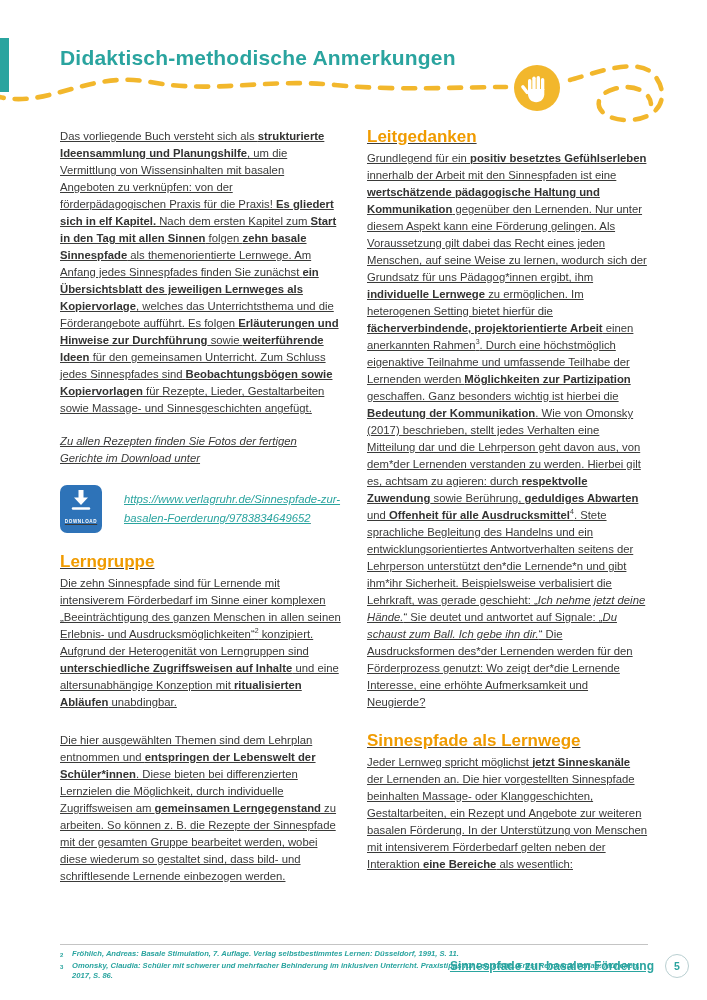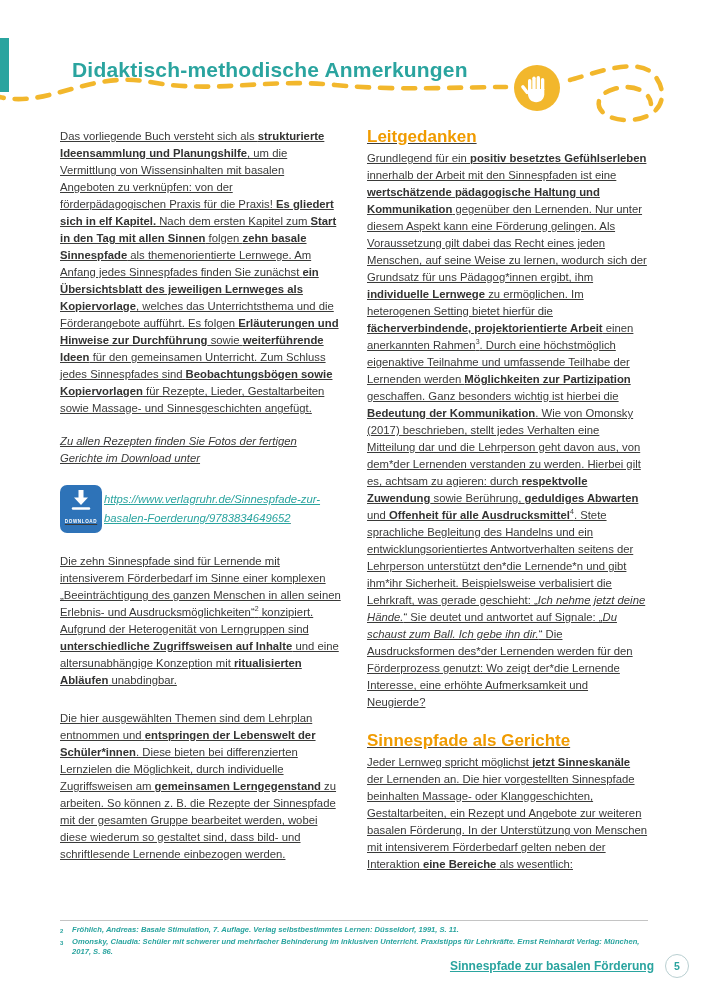--- a/index.html
+++ b/index.html
@@ -1,40 +1,40 @@
 <!DOCTYPE html>
 <html lang="de"><head>
 <meta charset="utf-8">
 <style>
   html,body{margin:0;padding:0;background:#e9e9e9;}
   .page{position:relative;width:707px;height:1000px;background:#ffffff;margin:0 auto;overflow:hidden;
         font-family:"Liberation Sans",sans-serif;color:#3a3a39;}
   
   .corner-accent{position:absolute;left:0;top:38px;width:9px;height:54px;background:#2aa49f;}
-  .page-title{position:absolute;left:60px;top:46px;margin:12px;font-size:21px;font-weight:bold;
+  .page-title{position:absolute;left:60px;top:46px;margin:0;font-size:21px;font-weight:bold;
               color:#2aa49f;letter-spacing:.2px;}
   .swash{position:absolute;left:0;top:0;width:707px;height:150px;pointer-events:none;}
   
   .content{position:absolute;left:60px;top:128px;width:588px;display:flex;gap:26px;text-decoration:underline;}
   .col{width:281px;font-size:11.3px;line-height:17px;hyphens:auto;}
   .col p{margin:0 0 16px 0;}
   .col b{font-weight:bold;color:#333332;}
   sup{font-size:.62em;vertical-align:super;line-height:0;}
   .note{font-style:italic;margin-bottom:18px !important;}
   h3.subhead{margin:0 0 5px 0;font-size:17px;font-weight:bold;color:#f09b00;}
   .gap-after{margin-bottom:21px !important;}
   
-  .download-row{display:flex;align-items:center;gap:2px;margin:0 0 20px 0;}
+  .download-row{display:flex;align-items:center;gap:22px;margin:0 0 20px 0;}
   .dl-icon{width:42px;height:48px;background:#2e73b8;border-radius:7px;display:flex;flex-direction:column;
            align-items:center;justify-content:center;gap:2px;flex:0 0 auto;cursor:pointer;}
   .dl-label{font-size:4.6px;color:#fff;letter-spacing:.6px;font-weight:bold;}
   .dl-link{font-size:11.3px;line-height:19px;color:#2aa49f;font-style:italic;text-decoration:underline;
            overflow-wrap:anywhere;cursor:pointer;}
   
-  .footnotes{position:absolute;left:60px;top:920px;width:588px;border-top:1px solid #c4c4c4;padding-top:4px;}
+  .footnotes{position:absolute;left:60px;top:944px;width:588px;border-top:1px solid #c4c4c4;padding-top:4px;}
   .fn{display:flex;font-size:7.6px;line-height:10.5px;color:#2aa49f;font-style:italic;font-weight:bold;}
   .fn-m{flex:0 0 12px;font-size:6px;padding-top:1px;text-align:left;font-style:normal;}
   .fn-t{flex:1;}
   
   .footer{position:absolute;top:954px;right:18px;display:flex;align-items:center;gap:11px;}
   .footer-text{font-size:12px;font-weight:bold;color:#2aa49f;text-decoration:underline;}
   .page-badge{width:22px;height:22px;border:1px solid #b9cfd1;border-radius:50%;display:flex;
               align-items:center;justify-content:center;font-size:10.5px;font-weight:bold;color:#2aa49f;background:#fff;}
 </style>
 </head>
@@ -74,29 +74,30 @@
         <div class="dl-icon">
           <svg width="24" height="22" viewBox="0 0 24 22">
             <path d="M9.5 1 h5 v7.5 h4.5 L12 16 L5 8.5 h4.5 z" fill="#ffffff"></path>
             <path d="M4 19.5 h16" stroke="#ffffff" stroke-width="2.4" stroke-linecap="round"></path>
           </svg>
           <span class="dl-label">DOWNLOAD</span>
         </div>
         <a class="dl-link">https://www.verlagruhr.de/Sinnespfade-zur-basalen-Foerderung/9783834649652</a>
       </div>
 
+      <h3 class="subhead">Lerngruppe</h3>
       <p class="gap-after">Die zehn Sinnespfade sind für Lernende mit intensiverem Förderbedarf im Sinne einer komplexen „Beeinträchtigung des ganzen Menschen in allen seinen Erlebnis- und Ausdrucksmöglichkeiten“<sup>2</sup> konzipiert. Aufgrund der Heterogenität von Lerngruppen sind <b>unterschiedliche Zugriffsweisen auf Inhalte</b> und eine altersunabhängige Konzeption mit <b>ritualisierten Abläufen</b> unabdingbar.</p>
       <p>Die hier ausgewählten Themen sind dem Lehrplan entnommen und <b>entspringen der Lebenswelt der Schüler*innen</b>. Diese bieten bei differenzierten Lernzielen die Möglichkeit, durch individuelle Zugriffsweisen am <b>gemeinsamen Lerngegenstand</b> zu arbeiten. So können z. B. die Rezepte der Sinnespfade mit der gesamten Gruppe bearbeitet werden, wobei diese wiederum so gestaltet sind, dass bild- und schriftlesende Lernende einbezogen werden.</p>
     </div>
 
     <div class="col">
       <h3 class="subhead">Leitgedanken</h3>
       <p class="gap-after">Grundlegend für ein <b>positiv besetztes Gefühlserleben</b> innerhalb der Arbeit mit den Sinnespfaden ist eine <b>wertschätzende pädagogische Haltung und Kommunikation</b> gegenüber den Lernenden. Nur unter diesem Aspekt kann eine Förderung gelingen. Als Voraussetzung gilt dabei das Recht eines jeden Menschen, auf seine Weise zu lernen, wodurch sich der Grundsatz für uns Pädagog*innen ergibt, ihm <b>individuelle Lernwege</b> zu ermöglichen. Im heterogenen Setting bietet hierfür die <b>fächerverbindende, projektorientierte Arbeit</b> einen anerkannten Rahmen<sup>3</sup>. Durch eine höchstmöglich eigenaktive Teilnahme und umfassende Teilhabe der Lernenden werden <b>Möglichkeiten zur Partizipation</b> geschaffen. Ganz besonders wichtig ist hierbei die <b>Bedeutung der Kommunikation</b>. Wie von Omonsky (2017) beschrieben, stellt jedes Verhalten eine Mitteilung dar und die Lehrperson geht davon aus, von dem*der Lernenden verstanden zu werden. Hierbei gilt es, achtsam zu agieren: durch <b>respektvolle Zuwendung</b> sowie Berührung, <b>geduldiges Abwarten</b> und <b>Offenheit für alle Ausdrucksmittel</b><sup>4</sup>. Stete sprachliche Begleitung des Handelns und ein entwicklungsorientiertes Antwortverhalten seitens der Lehrperson unterstützt den*die Lernende*n und gibt ihm*ihr Sicherheit. Beispielsweise verbalisiert die Lehrkraft, was gerade geschieht: „<i>Ich nehme jetzt deine Hände.</i>“ Sie deutet und antwortet auf Signale: „<i>Du schaust zum Ball. Ich gebe ihn dir.</i>“ Die Ausdrucksformen des*der Lernenden werden für den Förderprozess genutzt: Wo zeigt der*die Lernende Interesse, eine erhöhte Aufmerksamkeit und Neugierde?</p>
 
-      <h3 class="subhead">Sinnespfade als Gerichte</h3>
+      <h3 class="subhead">Sinnespfade als Lernwege</h3>
       <p>Jeder Lernweg spricht möglichst <b>jetzt Sinneskanäle</b> der Lernenden an. Die hier vorgestellten Sinnespfade beinhalten Massage- oder Klanggeschichten, Gestaltarbeiten, ein Rezept und Angebote zur weiteren basalen Förderung. In der Unterstützung von Menschen mit intensiverem Förderbedarf gelten neben der Interaktion <b>eine Bereiche</b> als wesentlich:</p>
     </div>
 
   </div>
 
   <div class="footnotes">
     <div class="fn">
       <span class="fn-m">2</span>
       <span class="fn-t">Fröhlich, Andreas: Basale Stimulation, 7. Auflage. Verlag selbstbestimmtes Lernen: Düsseldorf, 1991, S. 11.</span>
     </div>

